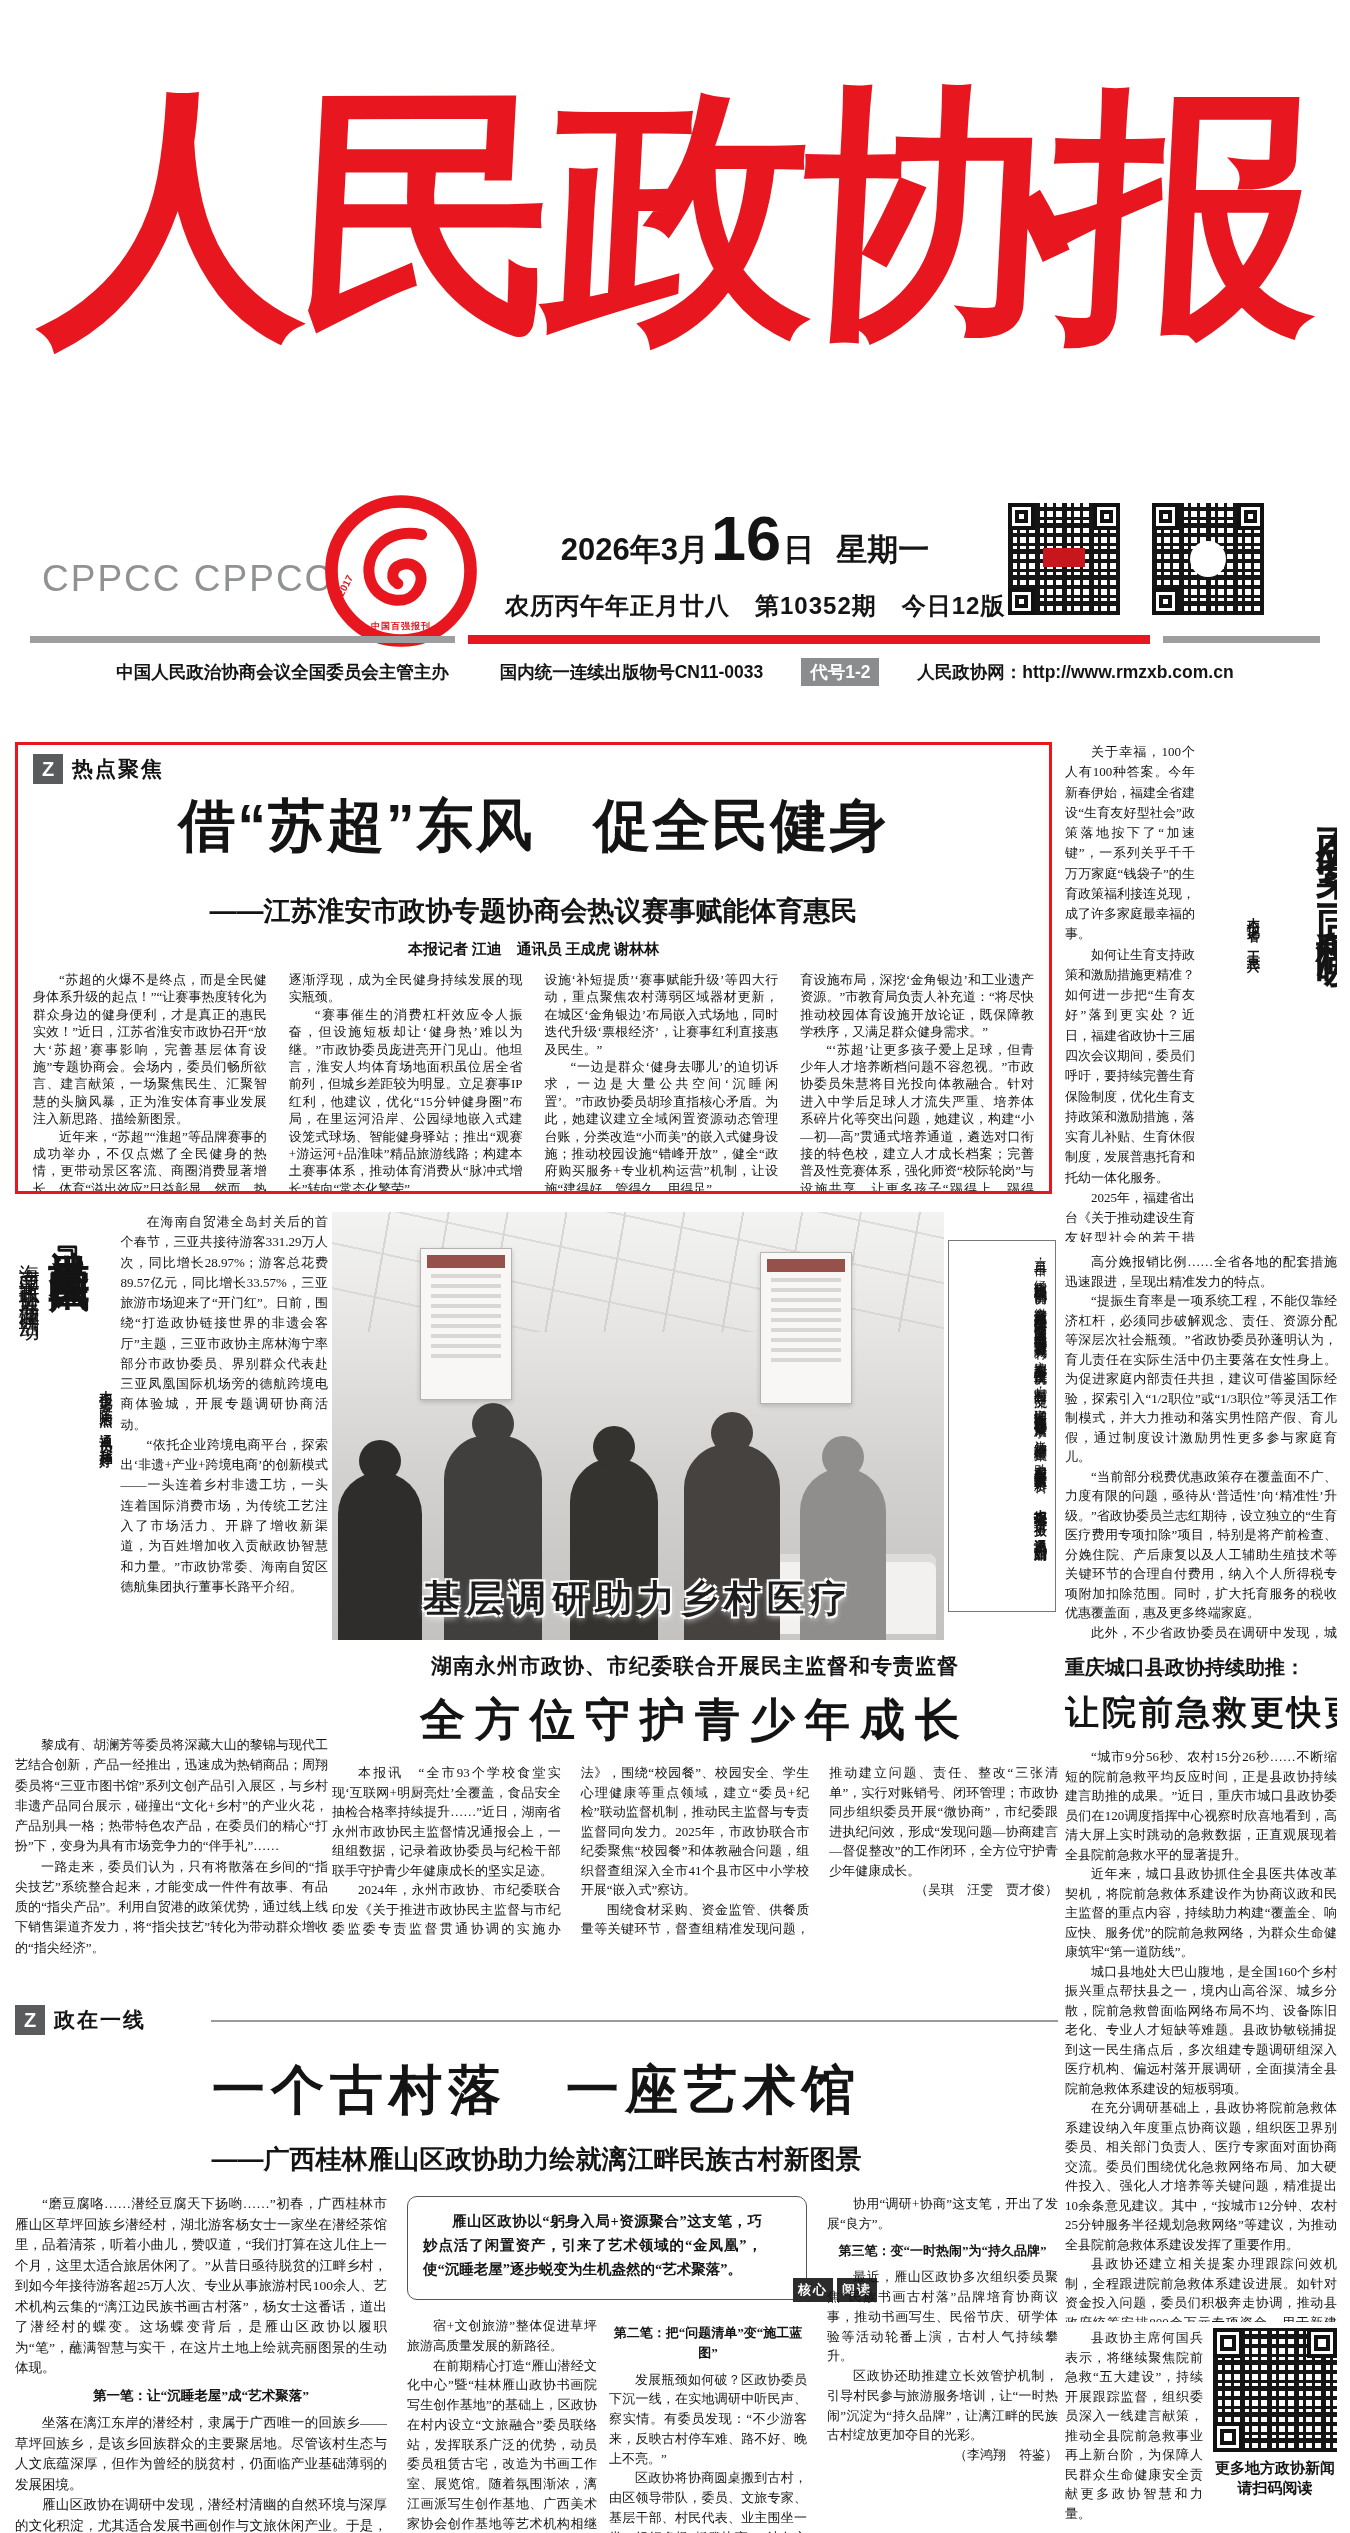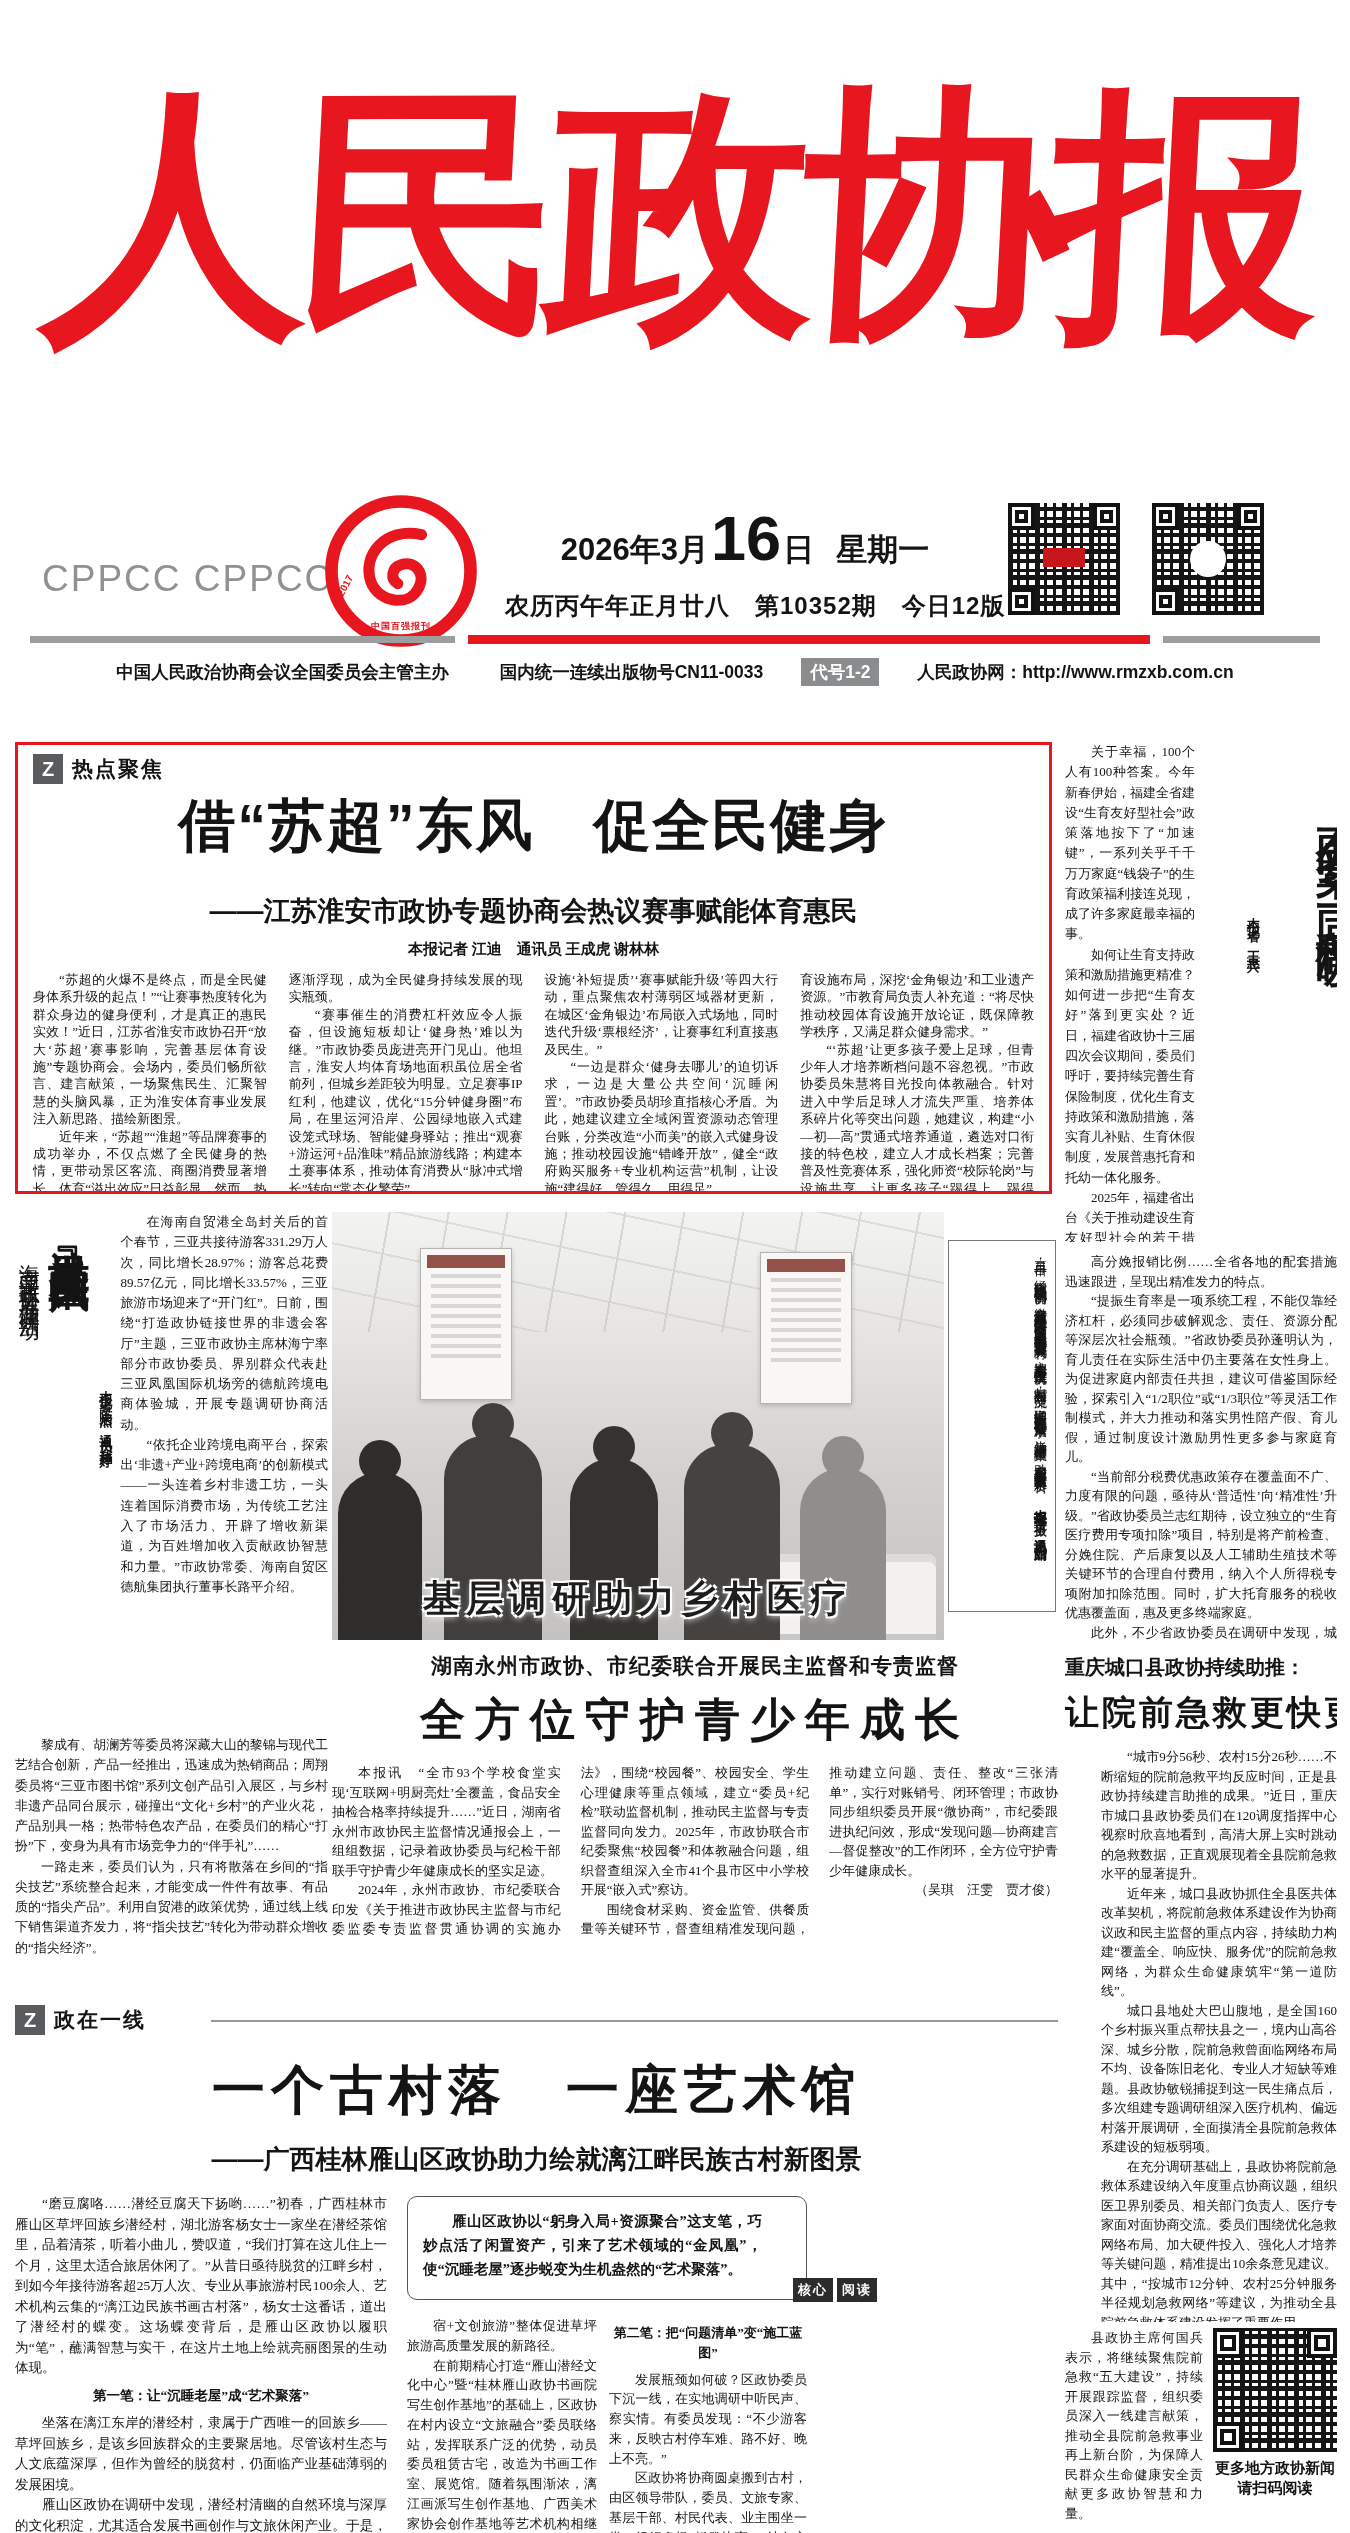--- a/index.html
+++ b/index.html
@@ -67,21 +67,21 @@
   .rail{position:absolute;left:1065px;top:742px;width:272px;height:1791px;overflow:hidden;}
   .fj-top{display:flex;height:500px;overflow:hidden;gap:46px;}
   .fj-lead{width:130px;overflow:hidden;font-size:13px;line-height:1.56;flex:none;}
   .fj-byline{writing-mode:vertical-rl;font-size:13px;font-weight:bold;letter-spacing:4px;padding-top:165px;margin:0 3px;flex:none;}
   .fj-head{writing-mode:vertical-rl;font-size:43px;font-weight:900;letter-spacing:8px;line-height:1.1;padding-top:52px;margin:0 3px;flex:none;}
   .fj-kicker{writing-mode:vertical-rl;font-size:20px;letter-spacing:4px;line-height:1.25;padding-top:28px;flex:none;}
   .fj-rest{margin-top:10px;height:388px;overflow:hidden;font-size:13px;line-height:1.5;}
   .cq{margin-top:14px;}
   .cq-kicker{font-size:20px;font-weight:bold;}
   .cq-head{font-size:34px;font-weight:900;letter-spacing:3px;text-align:center;margin:9px 0 11px;white-space:nowrap;}
-  .cq-body{height:575px;overflow:hidden;font-size:13px;line-height:1.5;margin-left:36px;}
+  .cq-body{height:575px;overflow:hidden;font-size:13px;line-height:1.5;}
   .cq-foot{display:flex;gap:10px;margin-top:6px;}
   .cq-foot-left{flex:1;font-size:13px;line-height:1.5;}
   .cq-byline{text-align:center;text-indent:0;margin-top:8px;font-weight:bold;}
   .cq-qrwrap{width:124px;flex:none;}
   .cq-qr{width:124px;height:124px;}
   .qr-cap{font-size:15px;font-weight:bold;text-align:center;margin-top:6px;line-height:1.35;}
 
   
   .sy{position:absolute;left:15px;top:1212px;width:313px;height:780px;overflow:hidden;}
   .sy-top{display:flex;height:515px;overflow:hidden;font-family:Liberation Serif, serif;}
@@ -326,16 +326,23 @@
       </div>
       <div class="vc vc2">
           <p>宿+文创旅游”整体促进草坪旅游高质量发展的新路径。</p>
           <p>在前期精心打造“雁山潜经文化中心”暨“桂林雁山政协书画院写生创作基地”的基础上，区政协在村内设立“文旅融合”委员联络站，发挥联系广泛的优势，动员委员租赁古宅，改造为书画工作室、展览馆。随着氛围渐浓，漓江画派写生创作基地、广西美术家协会创作基地等艺术机构相继挂牌落户，“发现雁山——广西美术作品展中国画展区”常态化落地潜经。</p>
         </div>
       <div class="vc vc3">
           <p class="sub">第二笔：把“问题清单”变“施工蓝图”</p>
           <p>发展瓶颈如何破？区政协委员下沉一线，在实地调研中听民声、察实情。有委员发现：“不少游客来，反映古村停车难、路不好、晚上不亮。”</p>
           <p>区政协将协商圆桌搬到古村，由区领导带队，委员、文旅专家、基层干部、村民代表、业主围坐一堂，组织多场“板凳协商”，让各方诉求充分表达，共识在对话中凝聚。</p>
         </div>
+      <div class="vc vc4">
+          <p>协用“调研+协商”这支笔，开出了发展“良方”。</p>
+          <p class="sub">第三笔：变“一时热闹”为“持久品牌”</p>
+          <p>最近，雁山区政协多次组织委员聚焦“民族书画古村落”品牌培育协商议事，推动书画写生、民俗节庆、研学体验等活动轮番上演，古村人气持续攀升。</p>
+          <p>区政协还助推建立长效管护机制，引导村民参与旅游服务培训，让“一时热闹”沉淀为“持久品牌”，让漓江畔的民族古村绽放更加夺目的光彩。</p>
+          <p class="byl">（李鸿翔　符鉴）</p>
+        </div>
     </div>
   </div>
 
 </div>
 
 </body></html>

